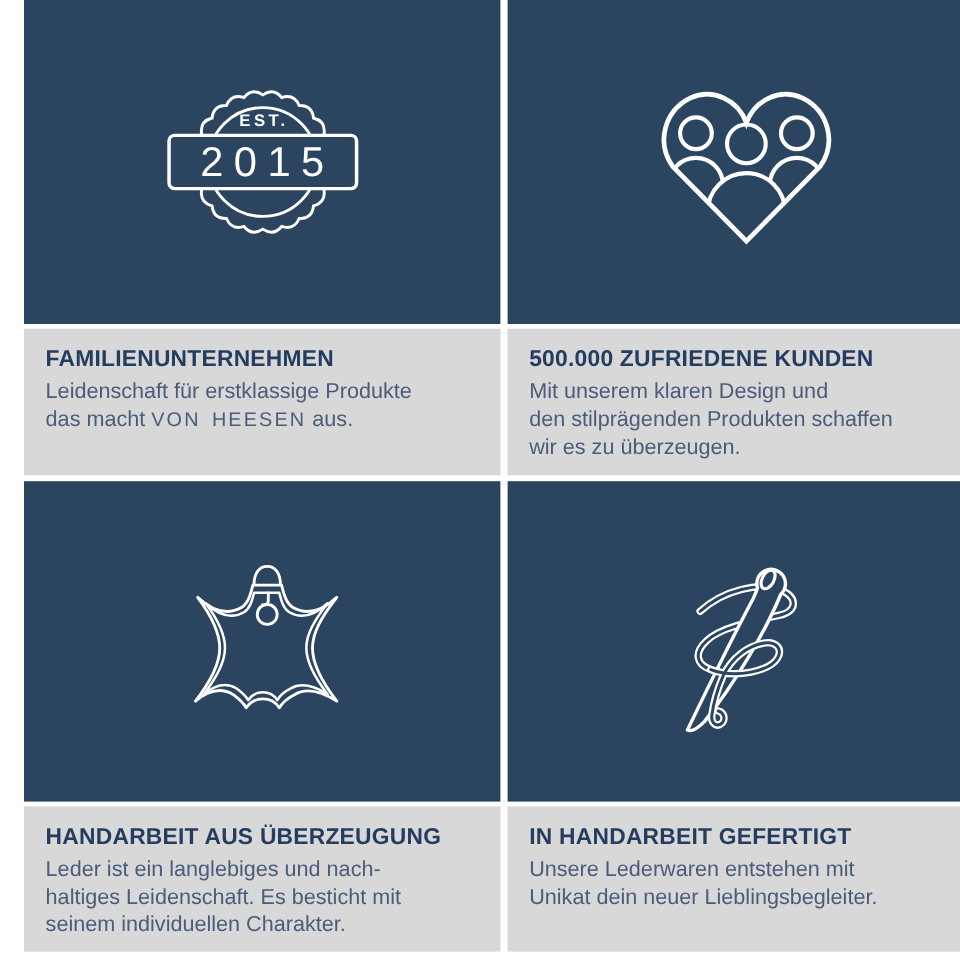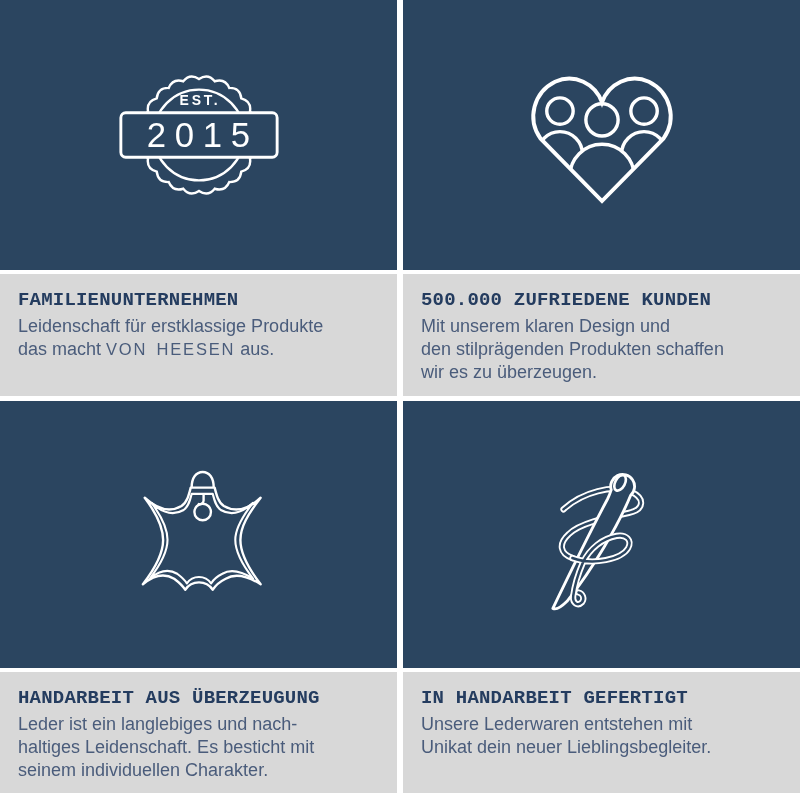--- a/index.html
+++ b/index.html
@@ -11,40 +11,40 @@
     width:800px;height:800px;background:var(--white);
     font-family:"Liberation Sans","DejaVu Sans",sans-serif;
     overflow:hidden;
   }
   .grid{
     width:800px;
     display:grid;
     grid-template-columns:397px 397px;
     column-gap:6px;
     row-gap:5px;
+    padding-left:20px;
   }
   .cell{display:flex;flex-direction:column;}
   .icon-box{
     background:var(--navy);
     display:flex;align-items:center;justify-content:center;
   }
   .cell.row1 .icon-box{height:270px;}
   .cell.row2 .icon-box{height:267px;}
   .text-box{
     background:var(--gray);
     margin-top:4px;
     padding:15px 18px 0 18px;
   }
   .cell.row1 .text-box{height:122px;}
   .cell.row2 .text-box{height:121px;}
   .feature-heading{
     margin:0 0 4px 0;
     font-size:19px;font-weight:bold;color:var(--heading);
     letter-spacing:0.2px;
-    font-family:Liberation Mono, monospace;
   }
   .feature-line{
     font-size:18px;line-height:23px;color:var(--body);
   }
   .brand{letter-spacing:1.8px;font-size:16.5px;word-spacing:3px;margin-top:32px;}
   
   svg.ico{display:block;}
   svg.ico .ln{stroke:var(--white);fill:none;}
   svg.ico .fill-navy{fill:var(--navy);}
   svg.ico .txt{fill:var(--white);stroke:none;}

